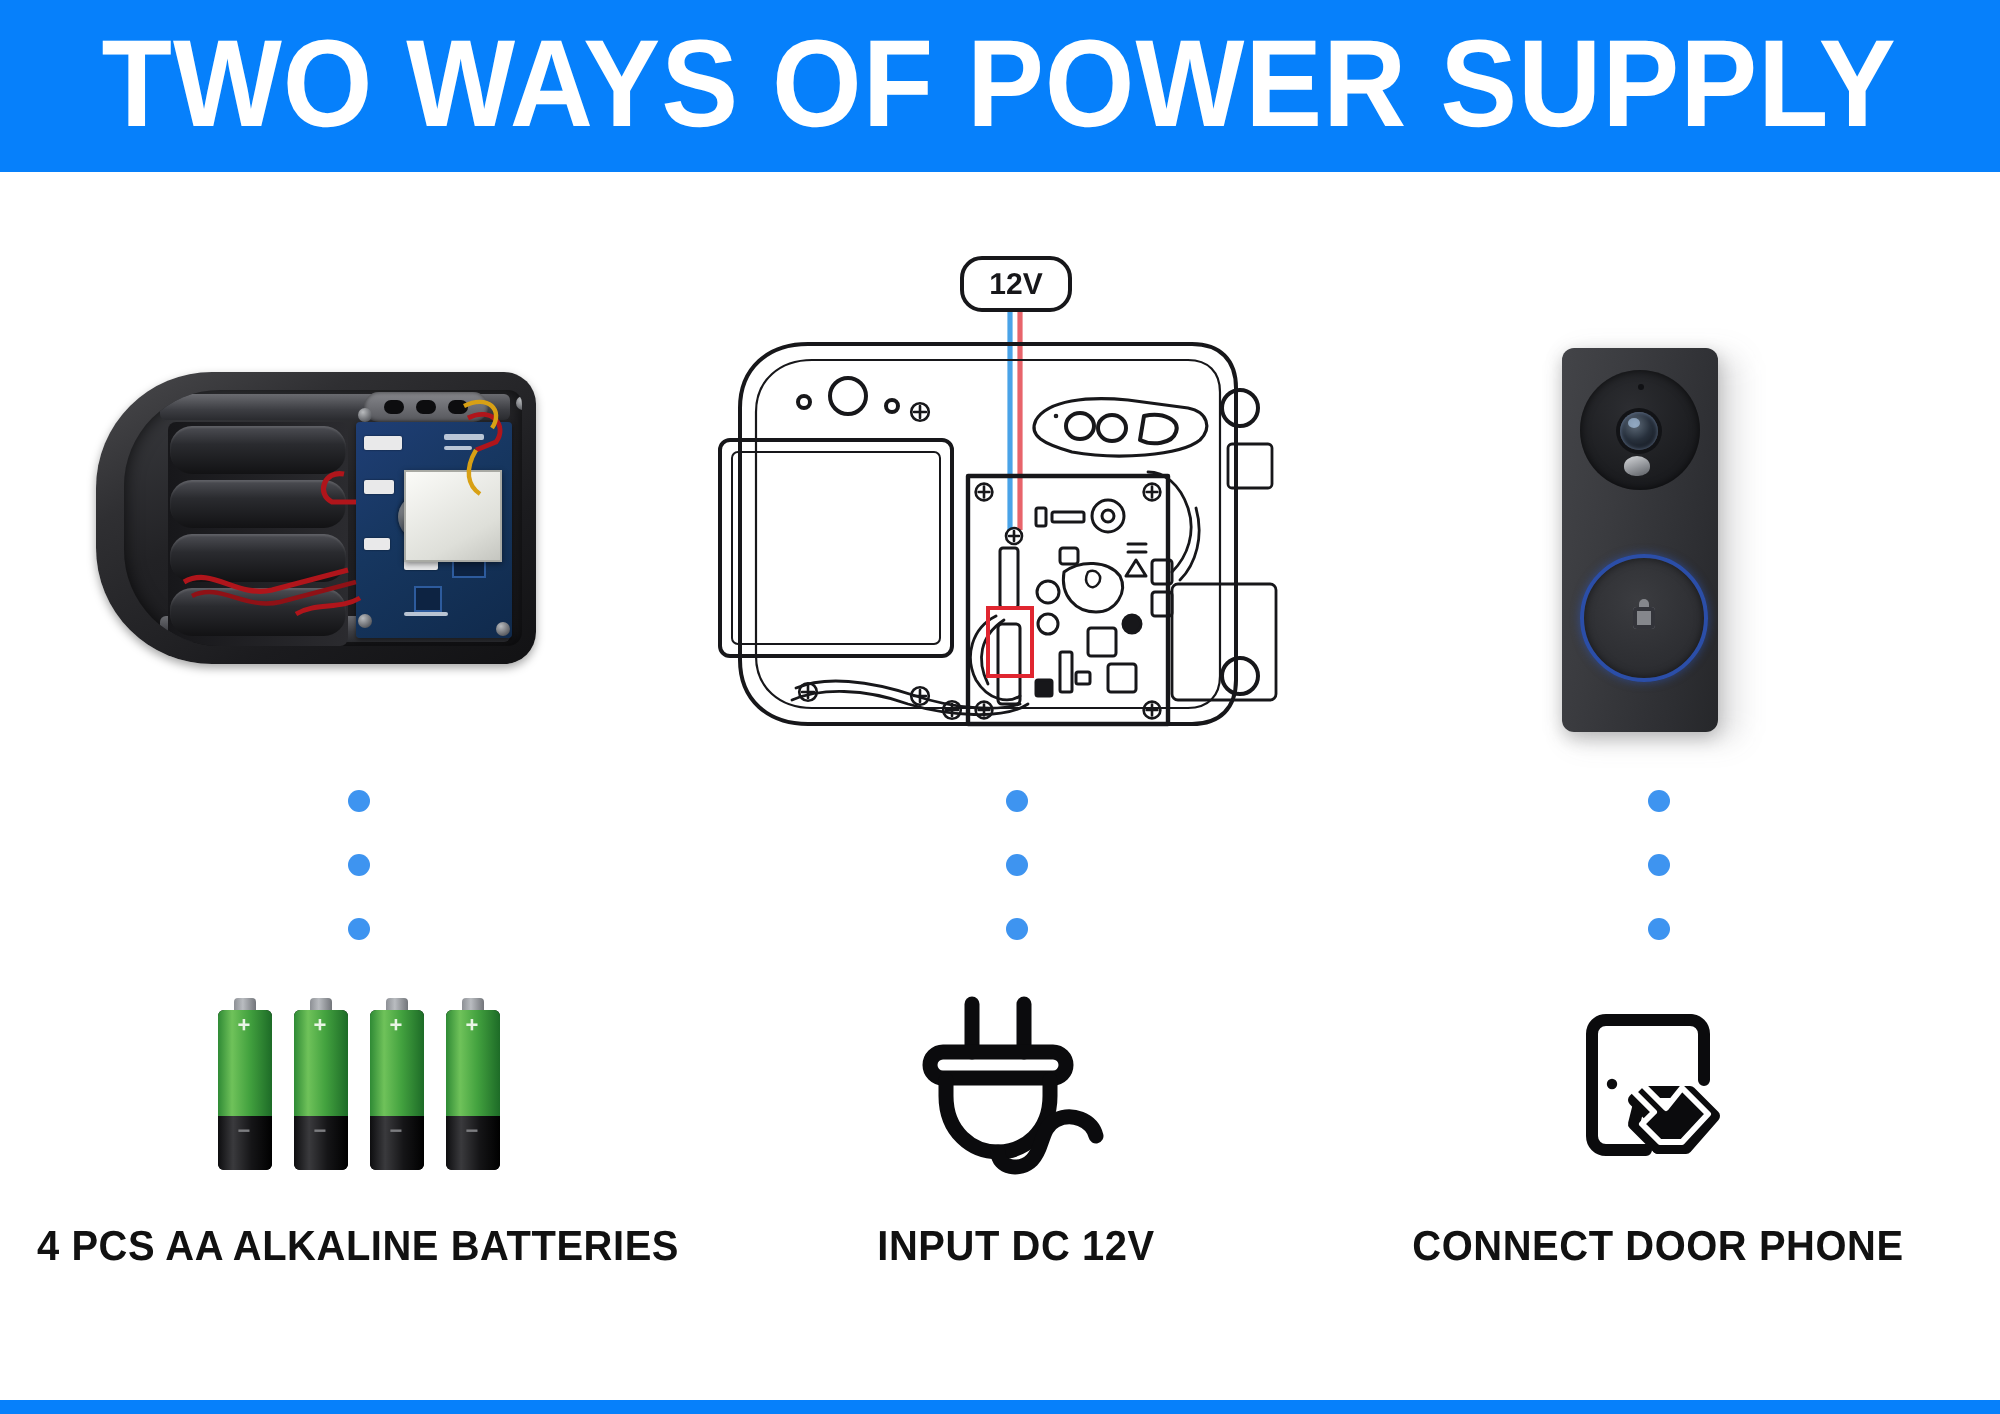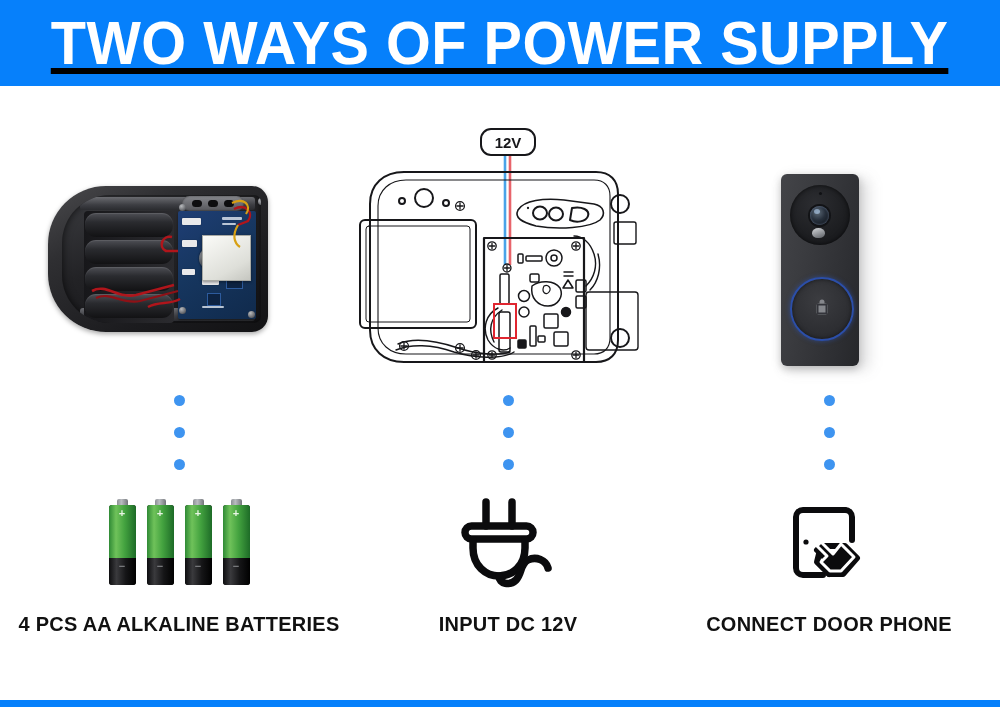--- a/index.html
+++ b/index.html
@@ -19,21 +19,20 @@
 
   
   .banner {
     position: absolute;
     left: 0; top: 0;
     width: 1000px; height: 86px;
     background: #0680fb;
     display: flex;
     align-items: center;
     justify-content: center;
-    text-decoration: underline;
   }
   .banner-title {
     color: #ffffff;
     font-family: "Liberation Sans Narrow", "Liberation Sans", sans-serif;
     font-weight: bold;
     font-size: 62px;
     line-height: 62px;
     letter-spacing: 0.5px;
     transform: scaleX(0.93);
     white-space: nowrap;

